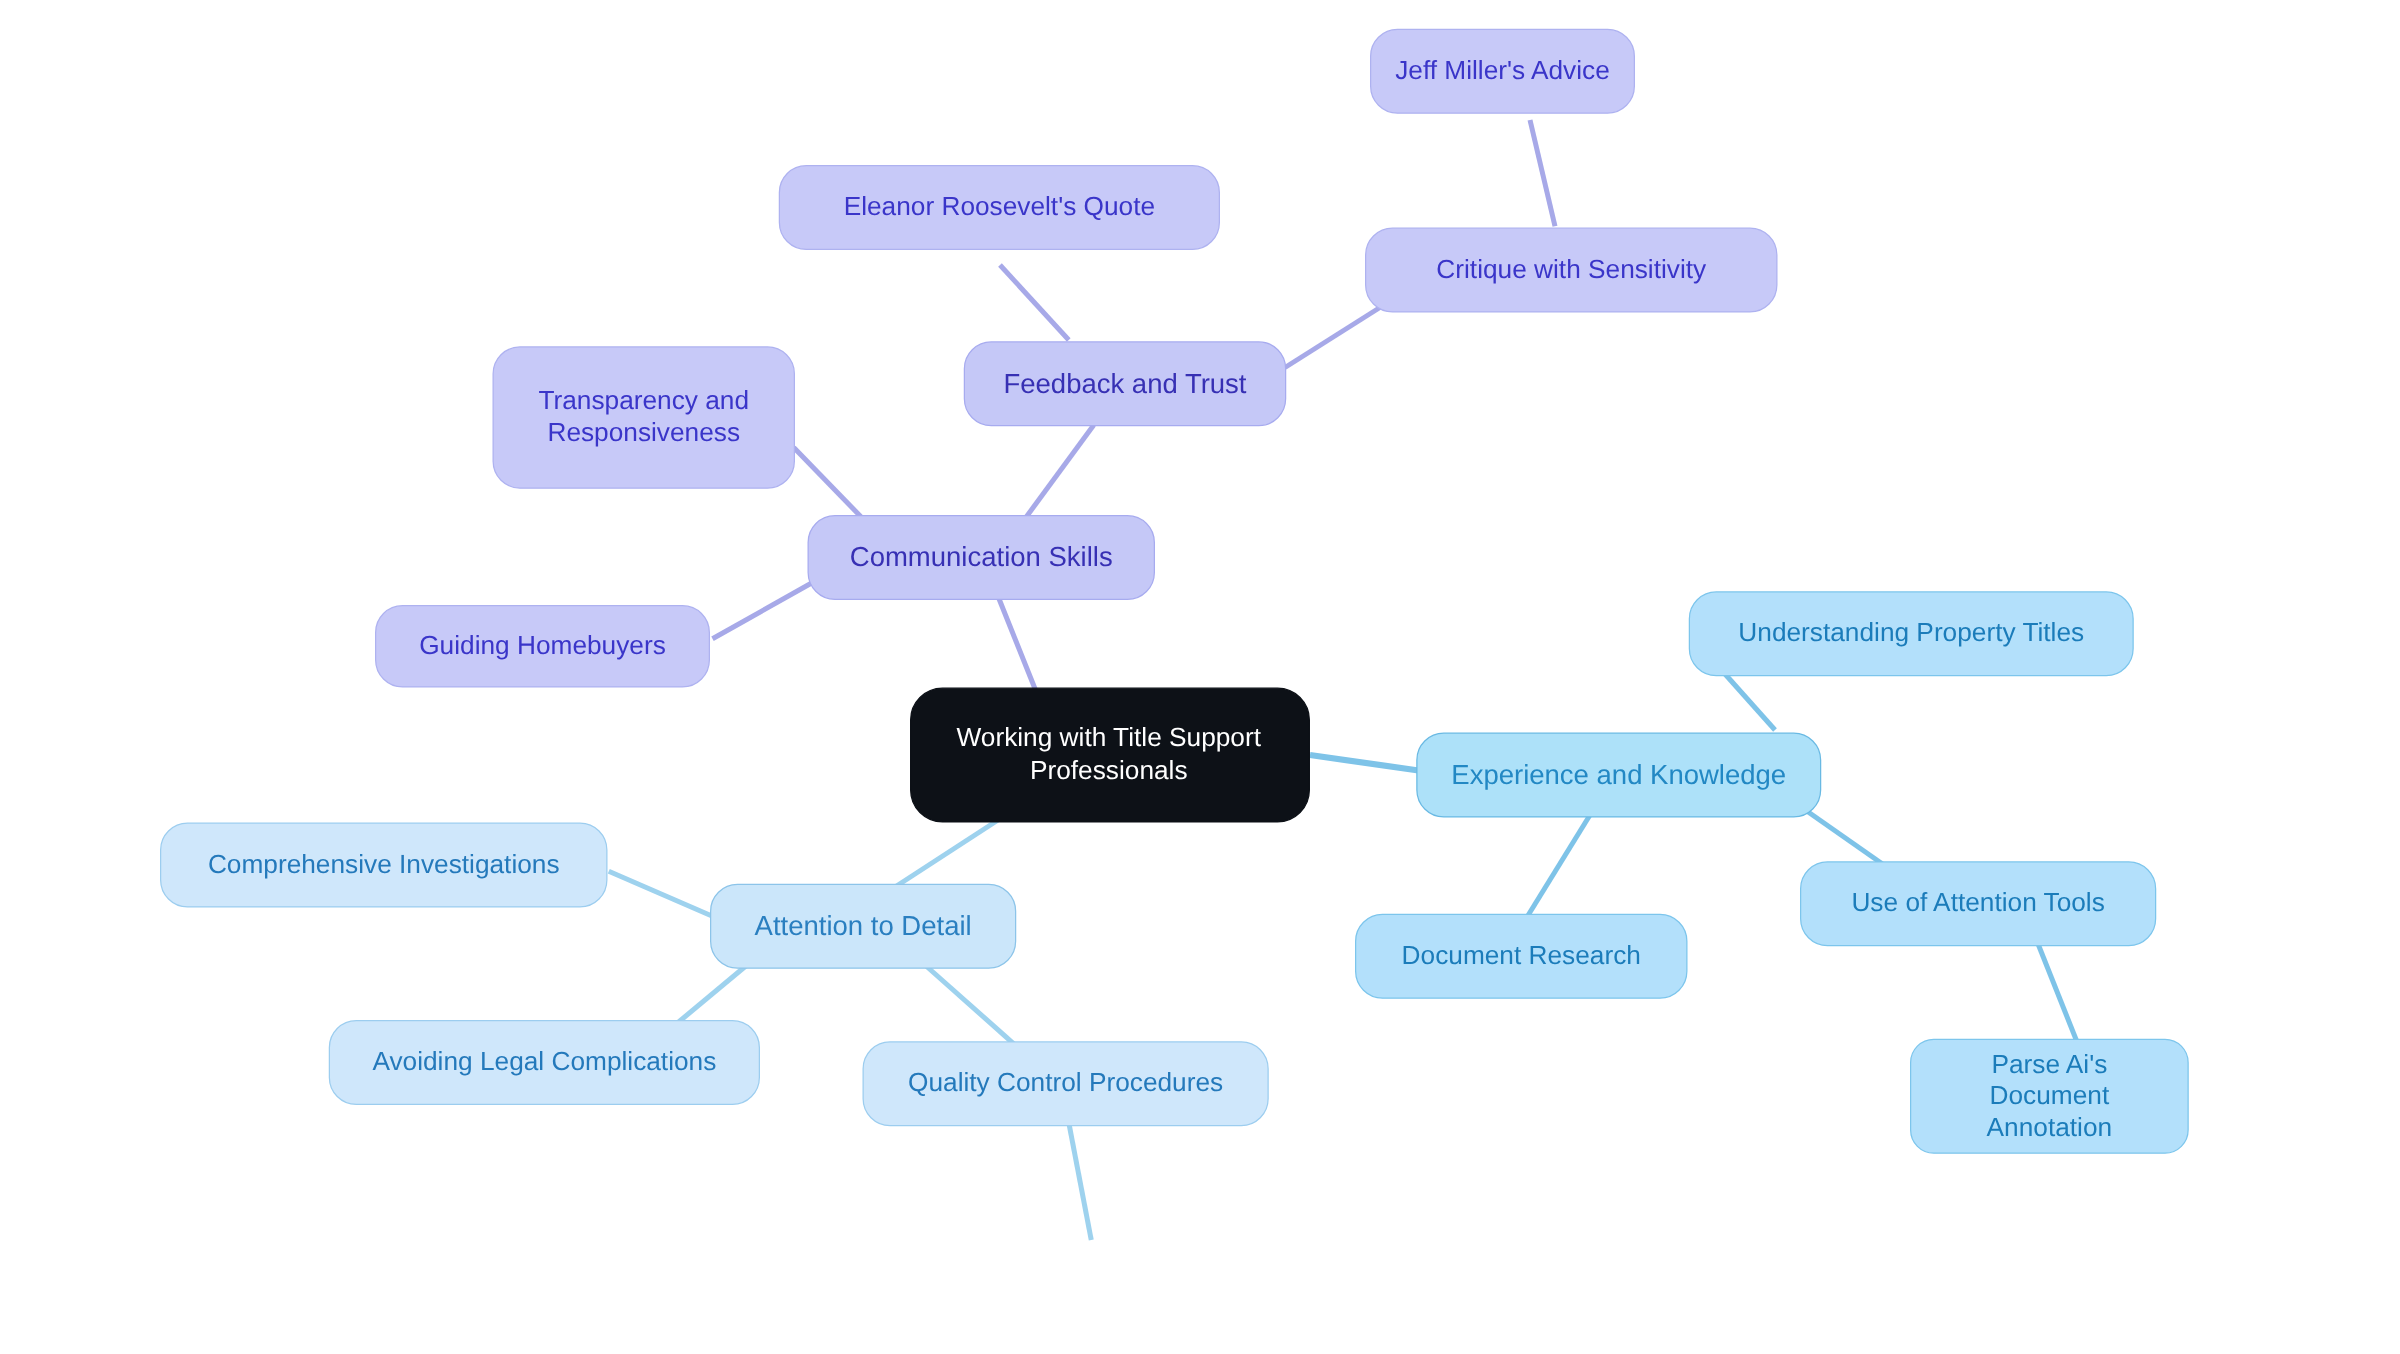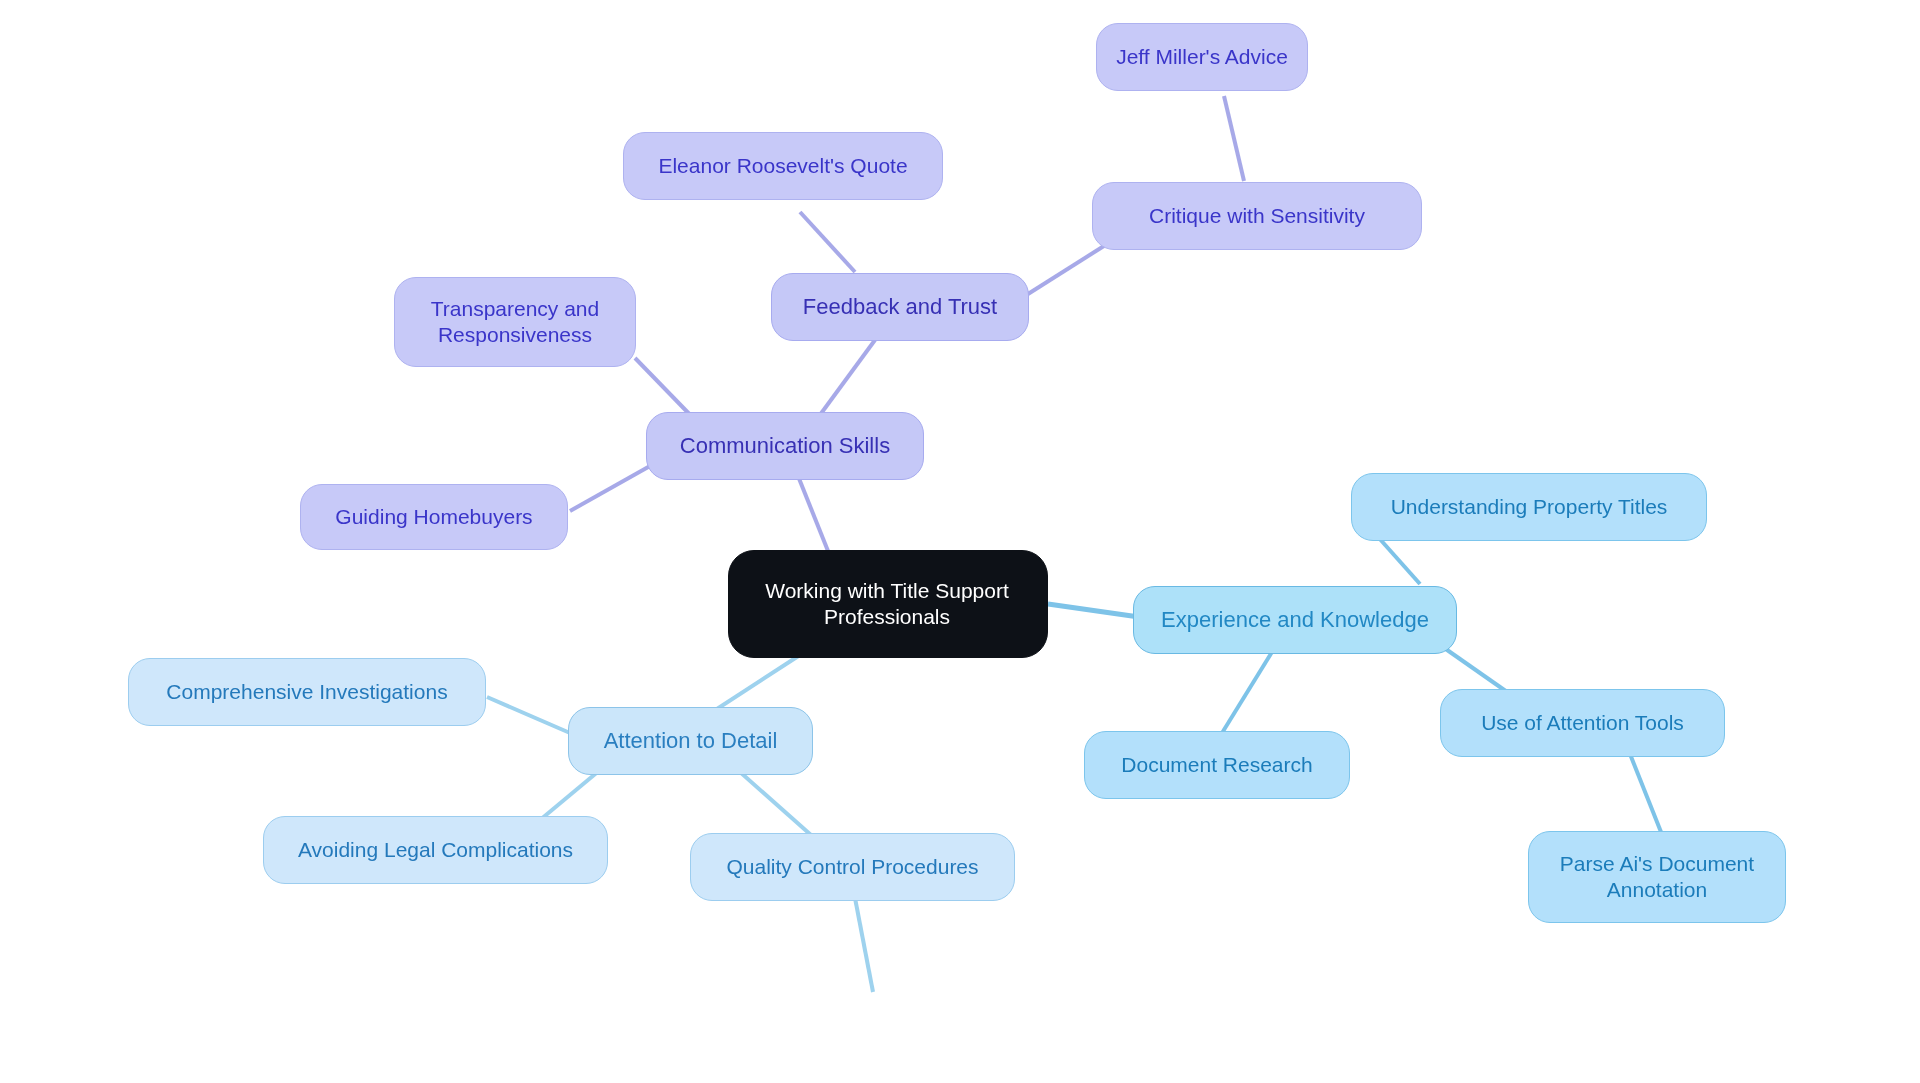--- a/index.html
+++ b/index.html
@@ -133,42 +133,42 @@
 
     <path d="M 740 772 L 820 843" stroke="#9ed2ee" stroke-width="4" fill="none"></path>
 
     <path d="M 855 898 L 873 992" stroke="#9ed2ee" stroke-width="4" fill="none"></path>
   </svg>
 
   <div class="node root" style="left:728px; top:550px; width:320px; height:108px;">Working with Title Support Professionals</div>
 
   <div class="node purple-branch" style="left:646px; top:412px; width:278px; height:68px;">Communication Skills</div>
 
-  <div class="node purple-leaf" style="left:394px; top:277px; width:242px; height:90px;">Transparency and
+  <div class="node purple-leaf" style="left:394px; top:277px; width:242px; height:114px;">Transparency and
 Responsiveness</div>
 
   <div class="node purple-leaf" style="left:300px; top:484px; width:268px; height:66px;">Guiding Homebuyers</div>
 
   <div class="node purple-branch" style="left:771px; top:273px; width:258px; height:68px;">Feedback and Trust</div>
 
-  <div class="node purple-leaf" style="left:623px; top:132px; width:320px; height:68px;">Eleanor Roosevelt's Quote</div>
+  <div class="node purple-leaf" style="left:623px; top:132px; width:353px; height:68px;">Eleanor Roosevelt's Quote</div>
 
   <div class="node purple-leaf" style="left:1092px; top:182px; width:330px; height:68px;">Critique with Sensitivity</div>
 
   <div class="node purple-leaf" style="left:1096px; top:23px; width:212px; height:68px;">Jeff Miller's Advice</div>
 
   <div class="node blue-branch" style="left:1133px; top:586px; width:324px; height:68px;">Experience and Knowledge</div>
 
   <div class="node blue-leaf" style="left:1351px; top:473px; width:356px; height:68px;">Understanding Property Titles</div>
 
   <div class="node blue-leaf" style="left:1084px; top:731px; width:266px; height:68px;">Document Research</div>
 
   <div class="node blue-leaf" style="left:1440px; top:689px; width:285px; height:68px;">Use of Attention Tools</div>
 
-  <div class="node blue-leaf" style="left:1528px; top:831px; width:258px; height:92px;">Parse Ai's Document
+  <div class="node blue-leaf" style="left:1528px; top:831px; width:223px; height:92px;border-radius:19px;">Parse Ai's Document
 Annotation</div>
 
   <div class="node blue2-branch" style="left:568px; top:707px; width:245px; height:68px;">Attention to Detail</div>
 
   <div class="node blue2-leaf" style="left:128px; top:658px; width:358px; height:68px;">Comprehensive Investigations</div>
 
   <div class="node blue2-leaf" style="left:263px; top:816px; width:345px; height:68px;">Avoiding Legal Complications</div>
 
   <div class="node blue2-leaf" style="left:690px; top:833px; width:325px; height:68px;">Quality Control Procedures</div>
 

